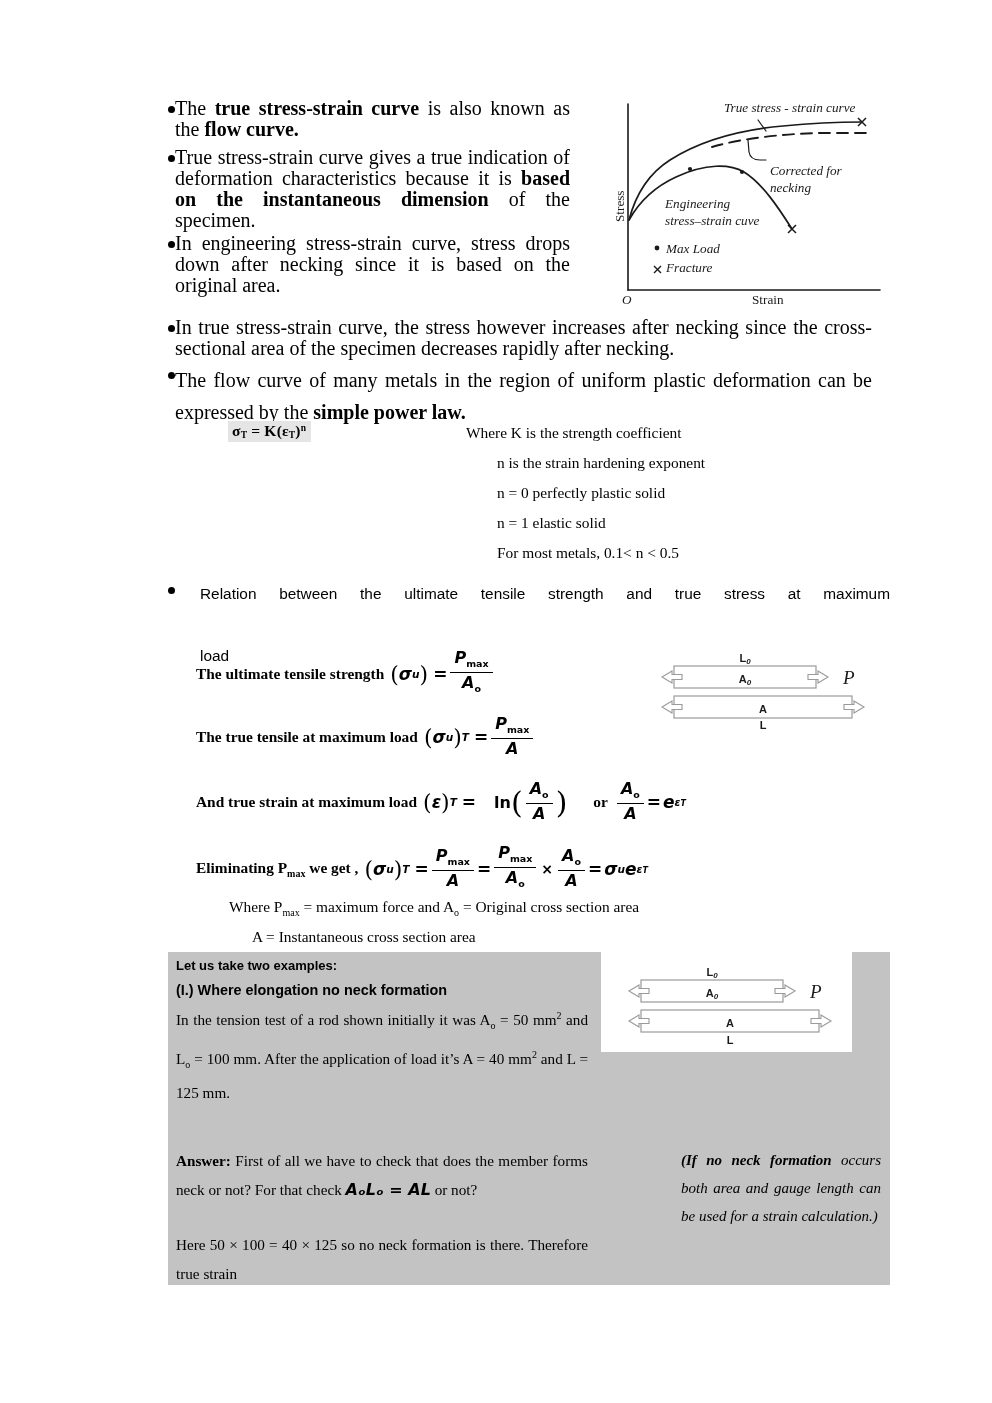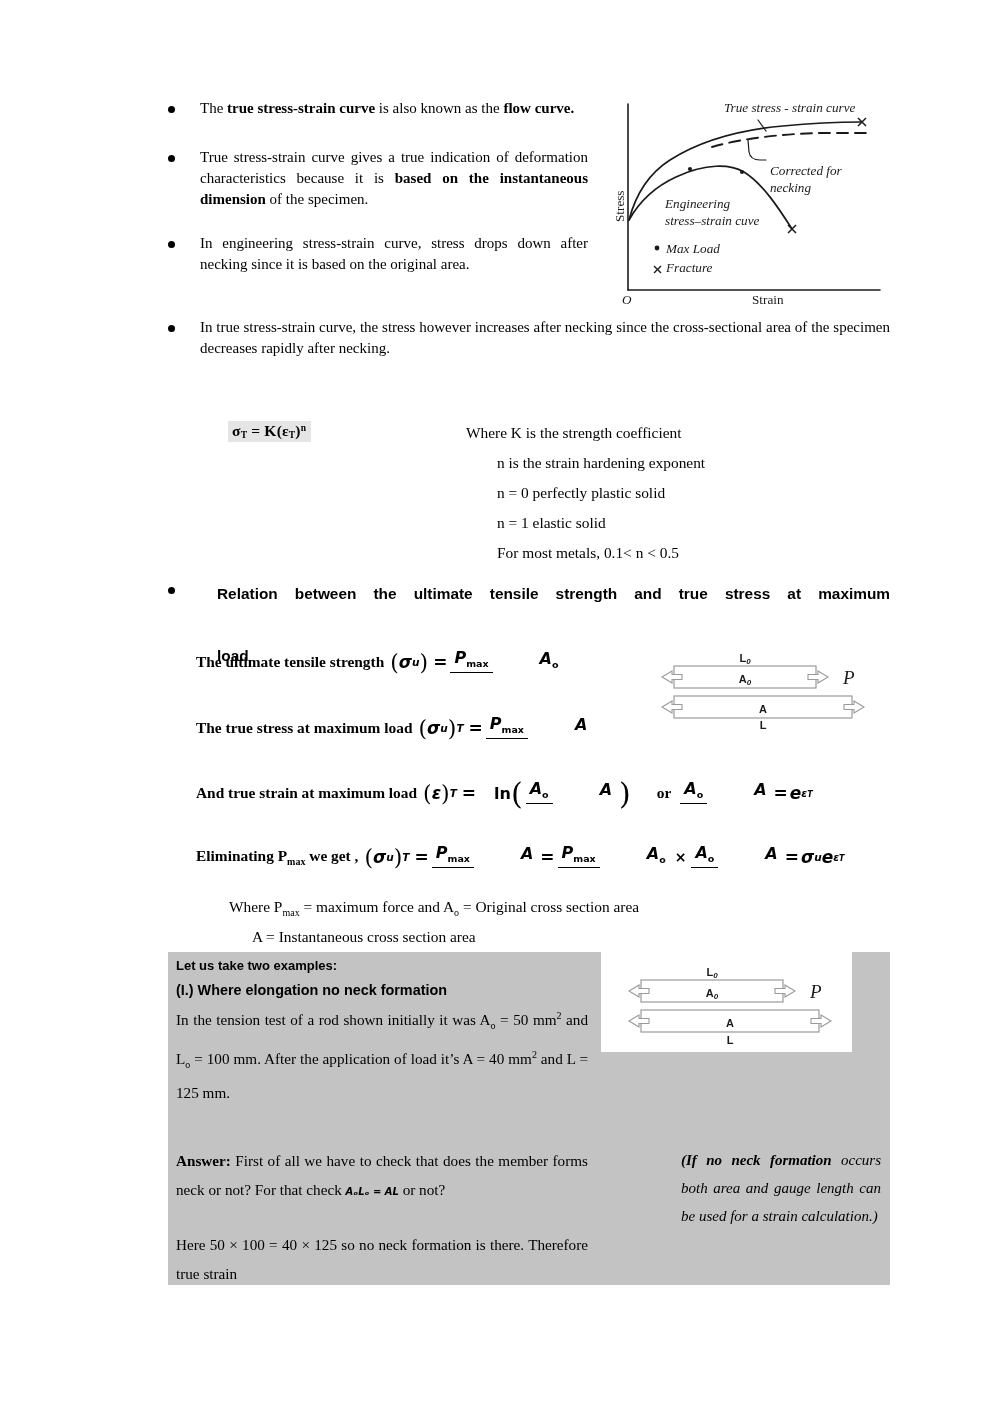--- a/index.html
+++ b/index.html
@@ -31,22 +31,21 @@
   }
   .bullet-dot {
     width: 7px;
     height: 7px;
     border-radius: 50%;
     background: #000;
     flex: 0 0 auto;
     margin-top: 8px;
   }
   .bullet-body {
-    margin-left: 25px;
-    font-size: 15px;
+    font-size: 20px;
     line-height: 21px;
     text-align: justify;
     text-justify: inter-word;
   }
   .b { font-weight: bold; }
 
   
   .chart-box {
     position: absolute;
     left: 608px;
@@ -85,24 +84,24 @@
   .heading-row {
     position: absolute;
     left: 168px;
     top: 578px;
     width: 722px;
     display: flex;
     align-items: flex-start;
   }
   .heading-row .bullet-dot { margin-top: 9px; }
   .heading-body {
-    margin-left: 42px;
+    margin-left: 25px;
     font-family: "Liberation Sans", "DejaVu Sans", sans-serif;
     font-size: 15.4px;
-    font-weight: bold;
+    font-weight: normal;
     line-height: 31px;
     text-align: justify;
     text-justify: inter-word;
     width: 697px;
   }
   .heading-body > span.line1 { display: block; text-align: justify; }
   .heading-body > span.line1::after {
     content: "";
     display: inline-block;
     width: 100%;
@@ -115,25 +114,26 @@
     display: flex;
     align-items: center;
     white-space: nowrap;
   }
   .mathy {
     font-family: "DejaVu Sans", "Liberation Sans", sans-serif;
     font-style: italic;
   }
   .frac {
     display: inline-flex;
+    flex-direction: column;
+    align-items: center;
     vertical-align: middle;
     margin: 0 3px;
     position: relative;
     top: -1px;
-    gap: 43px;
   }
   .frac .num, .frac .den {
     padding: 0 4px;
     font-family: "DejaVu Sans", "Liberation Sans", sans-serif;
     font-style: italic;
     font-weight: bold;
     font-size: 16px;
     line-height: 17px;
   }
   .frac .num { border-bottom: 1.4px solid #000; }
@@ -277,20 +277,26 @@
     </div>
   </div>
 
   <div class="bullet-row" style="left:168px; top:317px; width:722px;">
     <div class="bullet-dot"></div>
     <div class="bullet-body" style="width:697px;">
       In true stress-strain curve, the stress however increases after necking since the cross-sectional area of the specimen decreases rapidly after necking.
     </div>
   </div>
 
+  <div class="bullet-row" style="left:168px; top:364px; width:722px;">
+    <div class="bullet-dot"></div>
+    <div class="bullet-body" style="width:697px; line-height:32px;">
+      The flow curve of many metals in the region of uniform plastic deformation can be expressed by the <span class="b">simple power law.</span>
+    </div>
+  </div>
 
   <div class="chart-box">
     <svg width="285" height="216" viewBox="0 0 285 216" xmlns="http://www.w3.org/2000/svg">
       <g fill="none" stroke="#1a1a1a" stroke-width="1.6" stroke-linecap="round">
 
         <path d="M20,12 L20,198"></path>
 
         <path d="M20,198 L272,198"></path>
 
         <path d="M21,128 C27,105 40,82 62,68 C92,49 130,38 175,34 C205,31 232,30 254,30" stroke-width="1.7"></path>
@@ -365,21 +371,21 @@
       <span class="mparen">)</span>
     <span style="width:5px;"></span>
     <span class="sym" style="font-style:normal;">=</span>
     <span class="frac">
       <span class="num">P<sub>max</sub></span>
       <span class="den">A<sub>o</sub></span>
     </span>
   </div>
 
   <div class="eq" style="left:196px; top:716px;">
-    <span class="eqtxt">The true stress at maximum load</span>
+    <span class="eqtxt">The true tensile at maximum load</span>
     <span style="width:6px;"></span>
     <span class="mparen">(</span>
       <span class="sym">σ</span>
       <span class="symsub">u</span>
       <span class="mparen">)</span>
       <span class="symsub">T</span>
     <span style="width:5px;"></span>
     <span class="sym" style="font-style:normal;">=</span>
     <span class="frac">
       <span class="num">P<sub>max</sub></span>
@@ -483,21 +489,21 @@
     <div class="gb-title">Let us take two examples:</div>
 
     <div class="gb-sub">(I.) Where elongation no neck formation</div>
 
     <div class="gb-para" style="top:50px;">
       In the tension test of a rod shown initially it was A<sub>o</sub> = 50 mm<sup>2</sup> and L<sub>o</sub> = 100 mm. After the application of load it’s A = 40 mm<sup>2</sup> and L = 125 mm.
     </div>
 
 
     <div class="gb-para" style="top:195px;">
-      <span class="b">Answer:</span><span> First of all we have to check that does the member forms neck or not? For that check </span><span class="mathy" style="font-weight:bold;font-size:10px;">AₒLₒ = AL</span><span> or not?</span>
+      <span class="b">Answer:</span><span> First of all we have to check that does the member forms neck or not? For that check </span><span class="mathy" style="font-weight:bold;font-size:16px;">AₒLₒ = AL</span><span> or not?</span>
     </div>
 
     <div class="gb-para" style="top:279px;">Here 50 × 100 = 40 × 125 so no neck formation is there. Therefore true strain</div>
 
     <div class="gb-right-note">
       <span class="bi">(If no neck formation</span><span> occurs both area and gauge length can be used for a strain calculation.)</span>
     </div>
 
     <div class="gb-fig">
       <svg width="251" height="100" viewBox="0 0 251 100" xmlns="http://www.w3.org/2000/svg">

